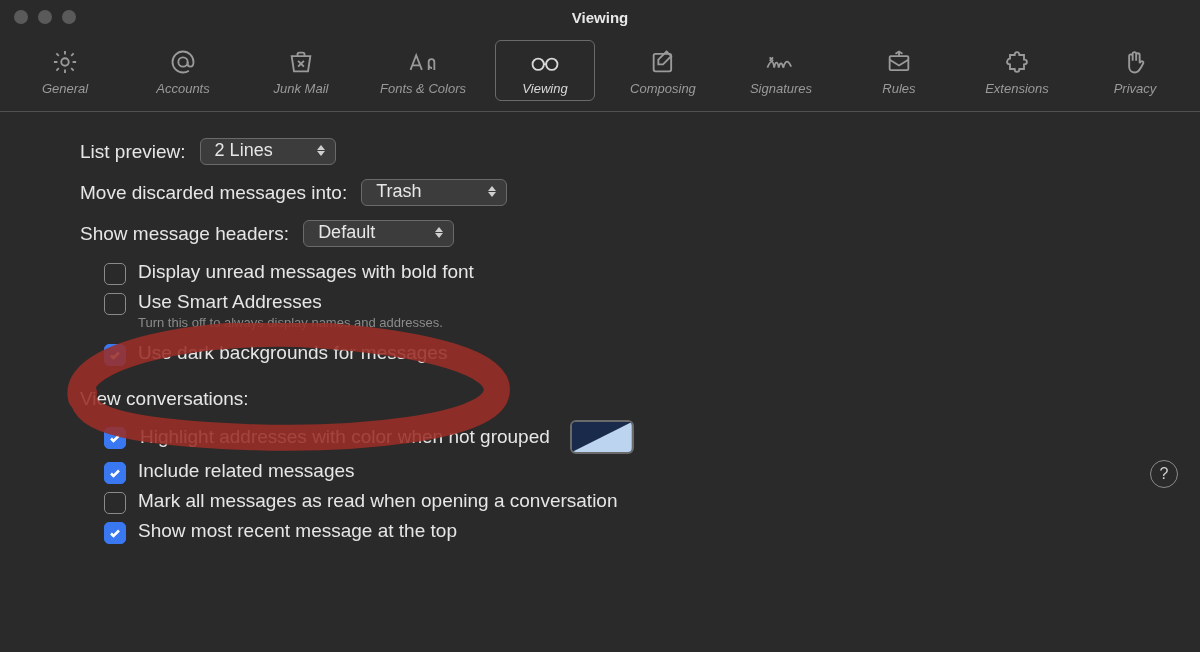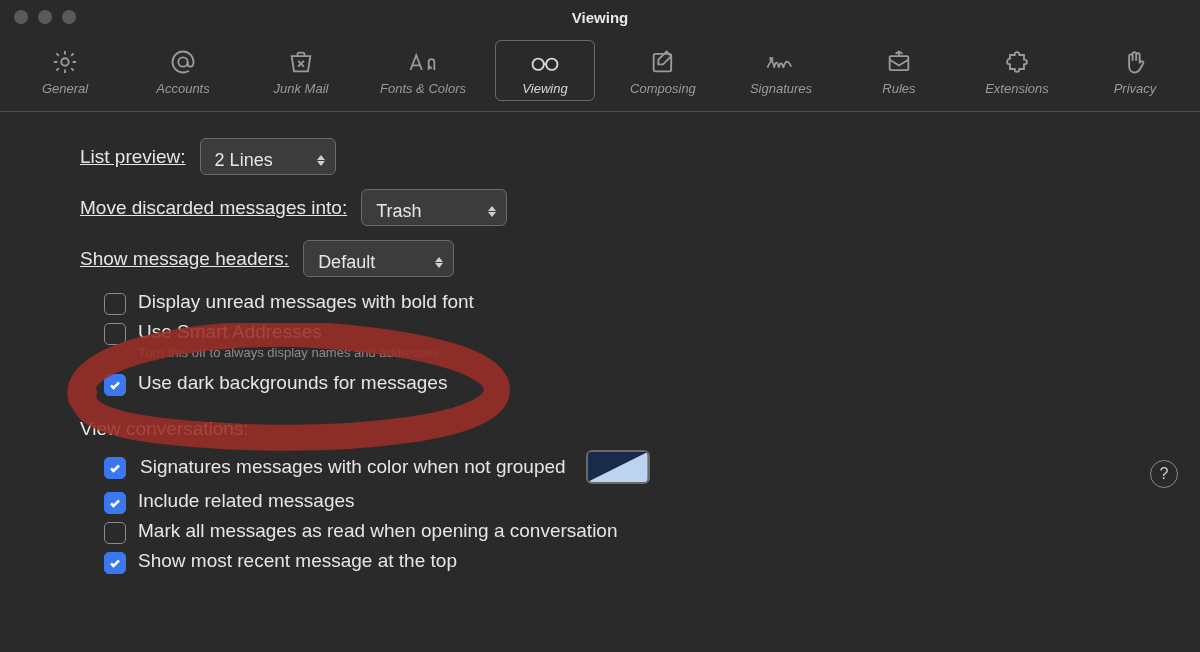--- a/index.html
+++ b/index.html
@@ -13,22 +13,22 @@
   .toolbar{display:flex;justify-content:center;gap:18px;padding:6px 0 10px;border-bottom:1px solid #505050;}
   .toolbtn{display:flex;flex-direction:column;align-items:center;justify-content:flex-end;gap:4px;width:auto;min-width:78px;padding:6px 10px 4px;border-radius:6px;border:1px solid transparent;color:#9a9a9a;cursor:default;}
   .toolbtn.active{border-color:#6a6a6a;color:#d8d8d8;}
   .toolbtn .ico{height:30px;display:flex;align-items:center;justify-content:center;}
   .toolbtn .lbl{font-size:13px;font-style:italic;}
   .toolbtn svg{stroke:#9a9a9a;fill:none;stroke-width:1.6;}
   .toolbtn.active svg{stroke:#d8d8d8;}
   
   .content{padding:26px 60px 0 80px;font-size:19px;}
   .row{display:flex;align-items:center;gap:14px;margin-bottom:14px;}
-  .row .label{color:#e6e6e6;text-decoration:underline;}
-  .select{display:inline-flex;align-items:center;justify-content:space-between;background:#3c3c3c;border:1px solid #6a6a6a;border-radius:6px;padding:11px 10px 3px 14px;font-size:18px;color:#e6e6e6;min-width:90px;}
+  .row .label{color:#e6e6e6;}
+  .select{display:inline-flex;align-items:center;justify-content:space-between;background:#3c3c3c;border:1px solid #6a6a6a;border-radius:6px;padding:1px 10px 3px 14px;font-size:18px;color:#e6e6e6;min-width:90px;}
   .select .chev{display:inline-flex;flex-direction:column;gap:1px;margin-left:10px;}
   .select .chev span{width:0;height:0;border-left:4px solid transparent;border-right:4px solid transparent;}
   .select .chev .up{border-bottom:5px solid #cfcfcf;}
   .select .chev .dn{border-top:5px solid #cfcfcf;}
   .checkrow{display:flex;align-items:flex-start;gap:12px;margin:6px 0 6px 24px;}
   .checkbox{width:20px;height:20px;border:1.5px solid #8a8a8a;border-radius:5px;display:inline-flex;align-items:center;justify-content:center;flex-shrink:0;margin-top:2px;}
   .checkbox.checked{background:#3a78f2;border-color:#3a78f2;}
   .checkbox.checked svg{stroke:#fff;stroke-width:2.5;fill:none;}
   .checktext{display:flex;flex-direction:column;}
   .checktext .main{color:#e6e6e6;}
@@ -214,21 +214,21 @@
 
     <div class="section-label">View conversations:</div>
 
     <div class="checkrow highlightrow">
       <span class="checkbox checked">
           <svg width="14" height="14" viewBox="0 0 14 14">
             <path d="M3 7.5l2.5 2.5L11 4.5"></path>
           </svg>
         </span>
       <span class="checktext">
-        <span class="main">Signatures messages with color when not grouped</span>
+        <span class="main">Highlight addresses with color when not grouped</span>
       </span>
       <span class="colorwell">
           <span class="half1"></span>
           <span class="half2"></span>
         </span>
     </div>
 
     <div class="checkrow">
       <span class="checkbox checked">
           <svg width="14" height="14" viewBox="0 0 14 14">

